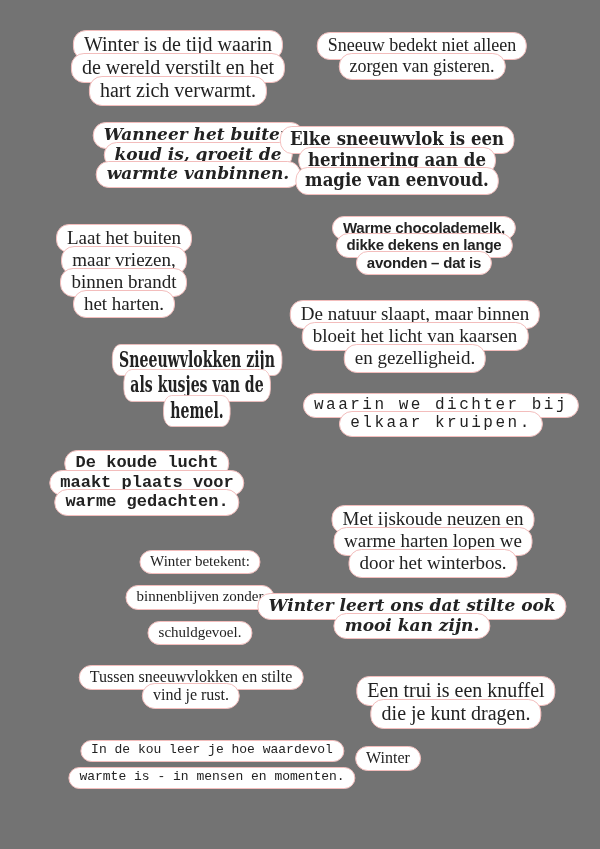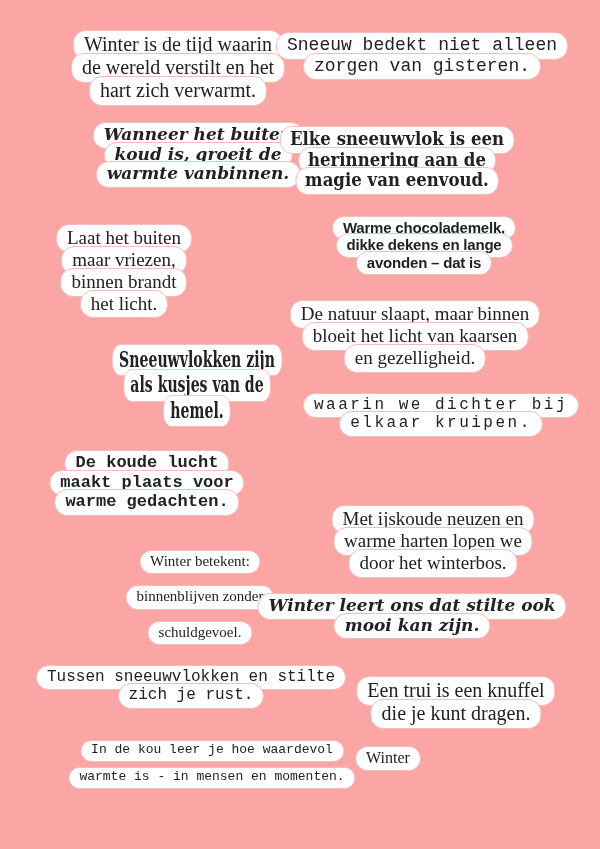--- a/index.html
+++ b/index.html
@@ -5,21 +5,21 @@
   html, body { margin: 0; padding: 0; }
   body {
     width: 600px; height: 849px;
     background: #ffffff;
     overflow: hidden;
     font-family: "Liberation Serif", serif;
   }
   #canvas {
     position: relative;
     width: 600px; height: 849px;
-    background: #fca5a5;
+    background: #737373;
   }
   .sticker {
     position: absolute;
     display: flex;
     flex-direction: column;
     align-items: center;
     transform-origin: 50% 0;
     color: var(--ink, #222222);
   }
   .line {
@@ -27,21 +27,21 @@
     border: 1.5px solid var(--outline, #f3bdbc);
     border-radius: 13px;
     padding: 2px 10px 3px;
     line-height: 1.15;
     white-space: nowrap;
   }
   .line + .line { margin-top: -7px; }
   .sticker.gapped .line + .line { margin-top: 11px; }
 
   .f-serif      { font-family: "Liberation Serif", serif; }
-  .f-sans       { font-family: Liberation Mono, monospace; }
+  .f-sans       { font-family: Liberation Serif, serif; }
   .f-sans-bold  { font-family: "Liberation Sans", sans-serif; font-weight: 700; letter-spacing: -0.2px; }
   .f-slab       { font-family: "DejaVu Serif", serif; font-weight: 700; }
   .f-script     { font-family: "DejaVu Serif", serif; font-style: italic; font-weight: 700; }
   .f-mono       { font-family: "Liberation Mono", "DejaVu Sans Mono", monospace; }
   .f-mono-bold  { font-family: "Liberation Mono", "DejaVu Sans Mono", monospace; font-weight: 700; justify-content: flex-end; }
 </style>
 </head>
 <body style="background: rgb(255, 255, 255);">
 
 <div id="canvas">
@@ -61,21 +61,21 @@
     </div>
     <div class="sticker f-slab" style="left: 397px; top: 126px; font-size: 18px; transform: translateX(-50%) scaleX(0.92);">
       <span class="line">Elke sneeuwvlok is een</span>
       <span class="line">herinnering aan de</span>
       <span class="line">magie van eenvoud.</span>
     </div>
     <div class="sticker f-serif" style="left: 124px; top: 224px; font-size: 19px; transform: translateX(-50%);">
       <span class="line">Laat het buiten</span>
       <span class="line">maar vriezen,</span>
       <span class="line">binnen brandt</span>
-      <span class="line">het licht.</span>
+      <span class="line">het harten.</span>
     </div>
     <div class="sticker f-sans-bold" style="left: 424px; top: 216px; font-size: 15px; transform: translateX(-50%); text-align: right;">
       <span class="line">Warme chocolademelk,</span>
       <span class="line">dikke dekens en lange</span>
       <span class="line">avonden – dat is</span>
     </div>
     <div class="sticker f-serif" style="left: 415px; top: 300px; font-size: 19px; transform: translateX(-50%);">
       <span class="line">De natuur slaapt, maar binnen</span>
       <span class="line">bloeit het licht van kaarsen</span>
       <span class="line">en gezelligheid.</span>
@@ -103,21 +103,21 @@
       <span class="line">Winter betekent:</span>
       <span class="line">binnenblijven zonder</span>
       <span class="line">schuldgevoel.</span>
     </div>
     <div class="sticker f-script" style="left: 412px; top: 593px; font-size: 17px; transform: translateX(-50%);">
       <span class="line">Winter leert ons dat stilte ook</span>
       <span class="line">mooi kan zijn.</span>
     </div>
     <div class="sticker f-sans" style="left: 191px; top: 665px; font-size: 16px; transform: translateX(-50%);">
       <span class="line">Tussen sneeuwvlokken en stilte</span>
-      <span class="line">zich je rust.</span>
+      <span class="line">vind je rust.</span>
     </div>
     <div class="sticker f-serif" style="left: 456px; top: 676px; font-size: 20px; transform: translateX(-50%);">
       <span class="line">Een trui is een knuffel</span>
       <span class="line">die je kunt dragen.</span>
     </div>
     <div class="sticker f-mono" style="left: 212px; top: 740px; font-size: 13px; transform: translateX(-50%); gap: 12px;">
       <span class="line">In de kou leer je hoe waardevol</span>
       <span class="line">warmte is - in mensen en momenten.</span>
     </div>
     <div class="sticker f-serif" style="left: 388px; top: 746px; font-size: 16px; transform: translateX(-50%);">

